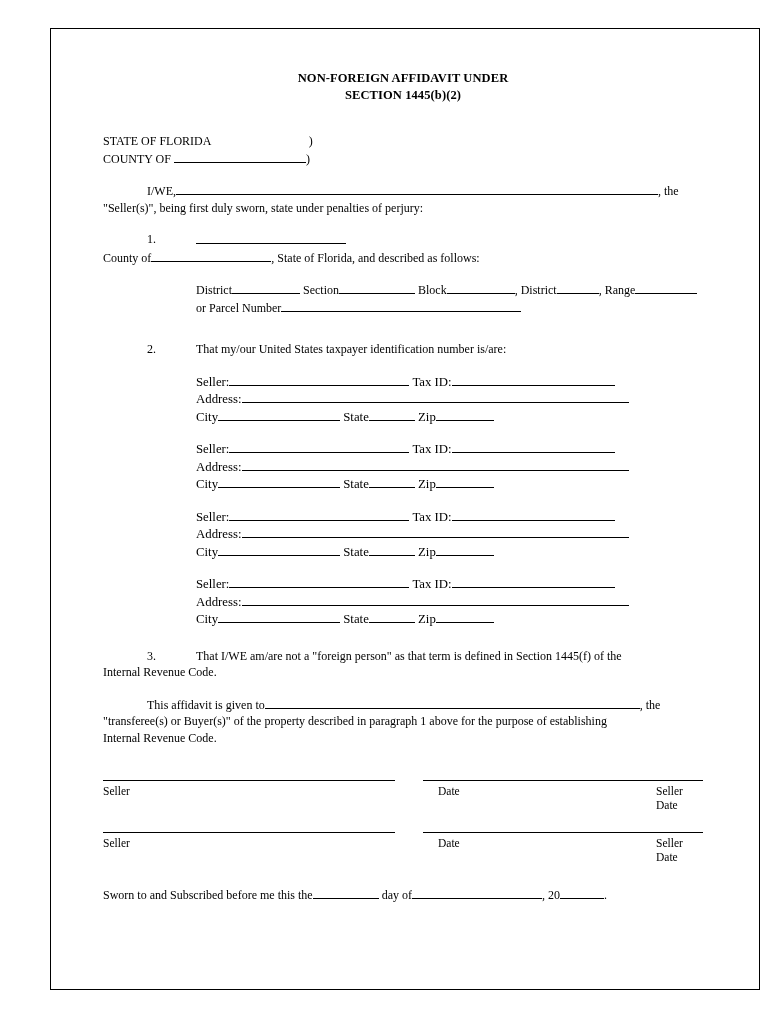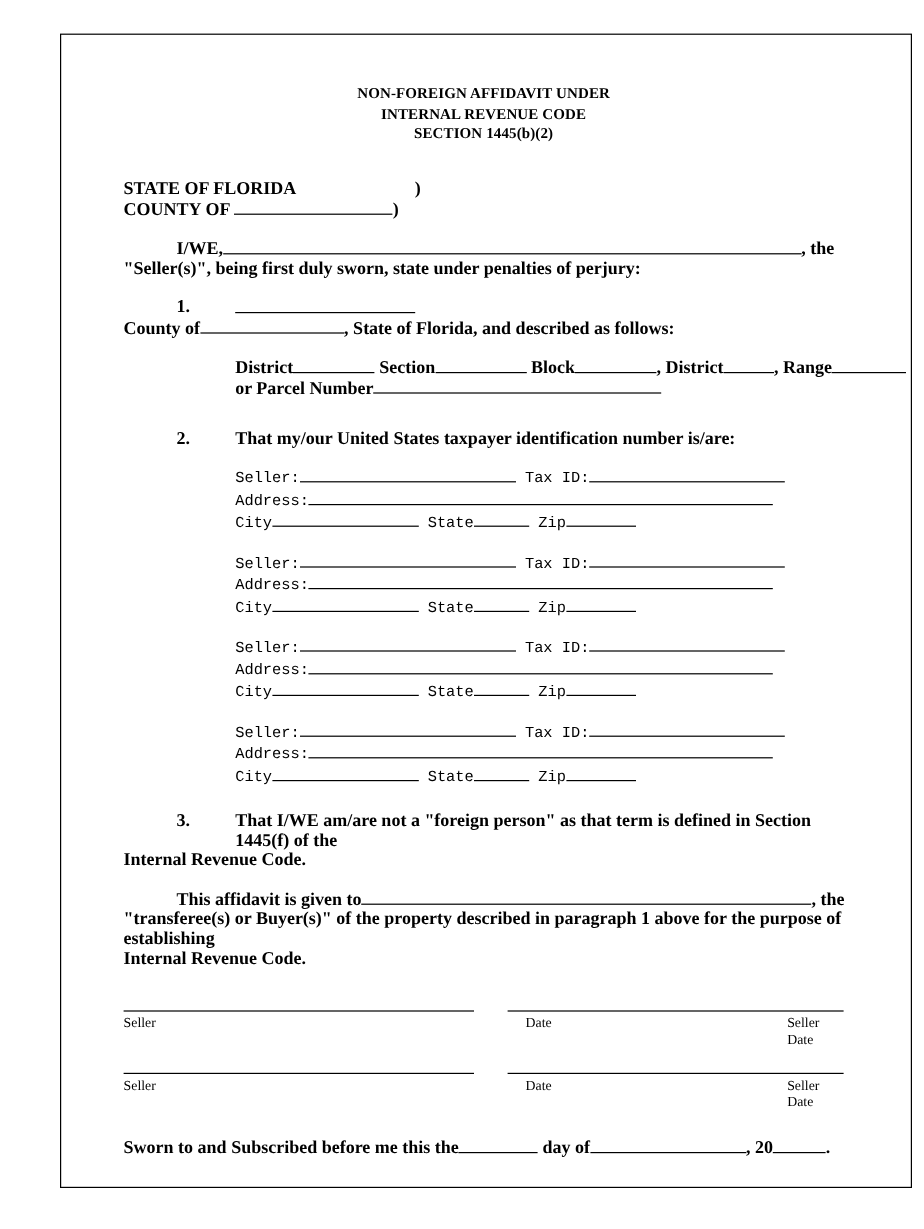--- a/index.html
+++ b/index.html
@@ -36,23 +36,22 @@
     width: 600px;
   }
   .title {
     text-align: center;
     font-weight: bold;
     font-size: 12.5px;
     line-height: 16.5px;
     letter-spacing: 0.1px;
   }
   .blk {
-    font-size: 15px;
+    font-size: 12px;
     line-height: 16.5px;
-    font-weight: bold;
   }
   .row { white-space: nowrap; }
   .ind3 { padding-left: 93px; }
   .numrow {
     display: flex;
     padding-left: 44px;
   }
   .numrow .num {
     width: 49px;
     flex: 0 0 49px;
@@ -62,21 +61,21 @@
   }
   .u {
     display: inline-block;
     border-bottom: 1px solid #000000;
     height: 12px;
     vertical-align: baseline;
   }
   .space-sm { height: 10px; }
   .space-md { height: 15px; }
   .space-lg { height: 20px; }
-  .seller-block { padding-left: 93px; font-family: Liberation Mono, monospace; }
+  .seller-block { padding-left: 93px; }
   .seller-line { font-size: 12.8px; line-height: 16.5px; white-space: nowrap; }
   .sig-area { margin-top: 26px; }
   .sig-row {
     position: relative;
     height: 40px;
   }
   .sig-line {
     position: absolute;
     border-bottom: 1px solid #000000;
   }
@@ -89,21 +88,20 @@
 </head>
 <body>
 
 <div class="page">
   <div class="page-border"></div>
 
   <div class="content">
 
     <div class="title">
       <div>NON-FOREIGN AFFIDAVIT UNDER</div>
-      <div>INTERNAL REVENUE CODE</div>
       <div>SECTION 1445(b)(2)</div>
     </div>
 
     <div class="space-lg"></div>
     <div class="space-sm"></div>
 
     <div class="blk">
       <div class="row">
         <span>STATE OF FLORIDA</span>
         <span style="display:inline-block;width:92px;"></span>

